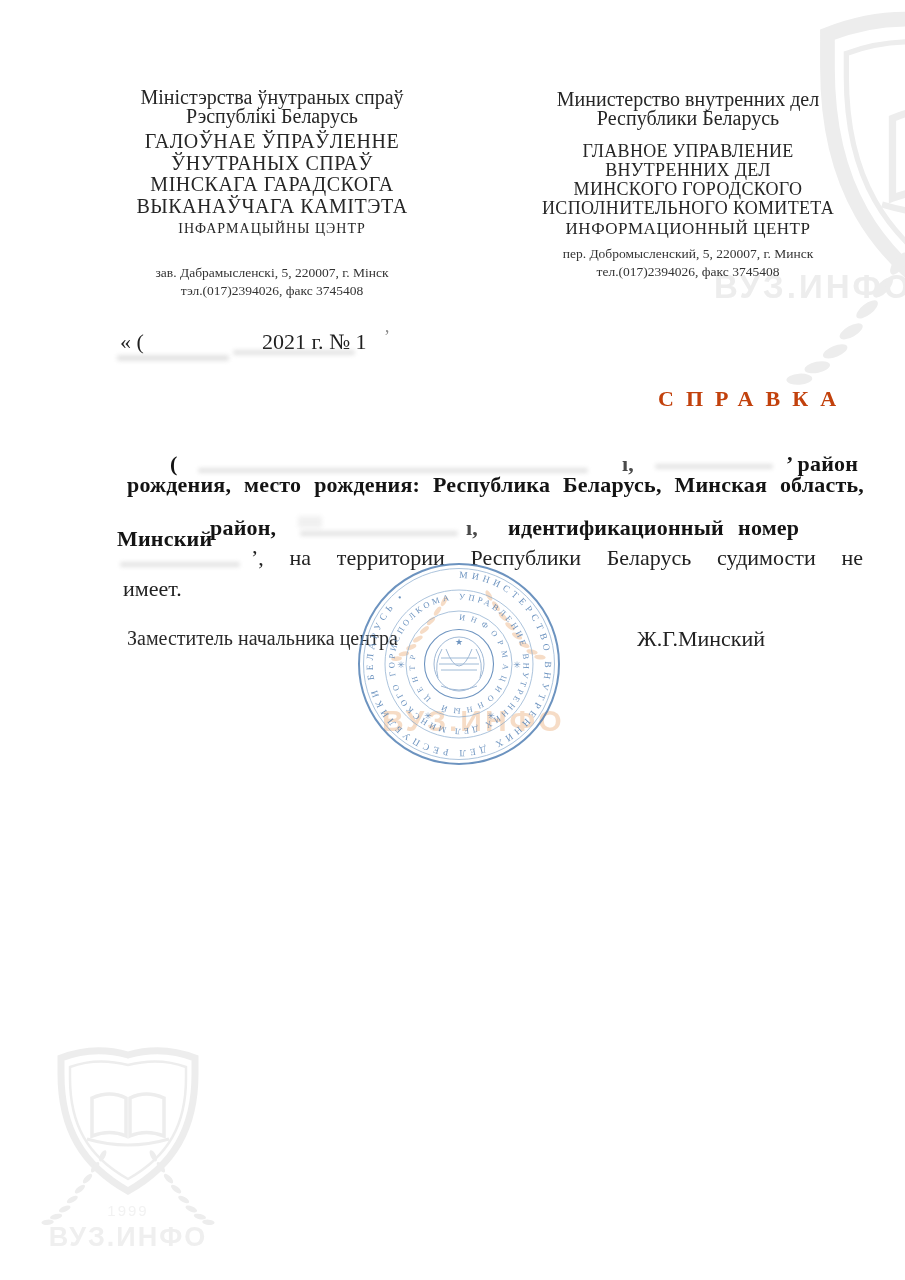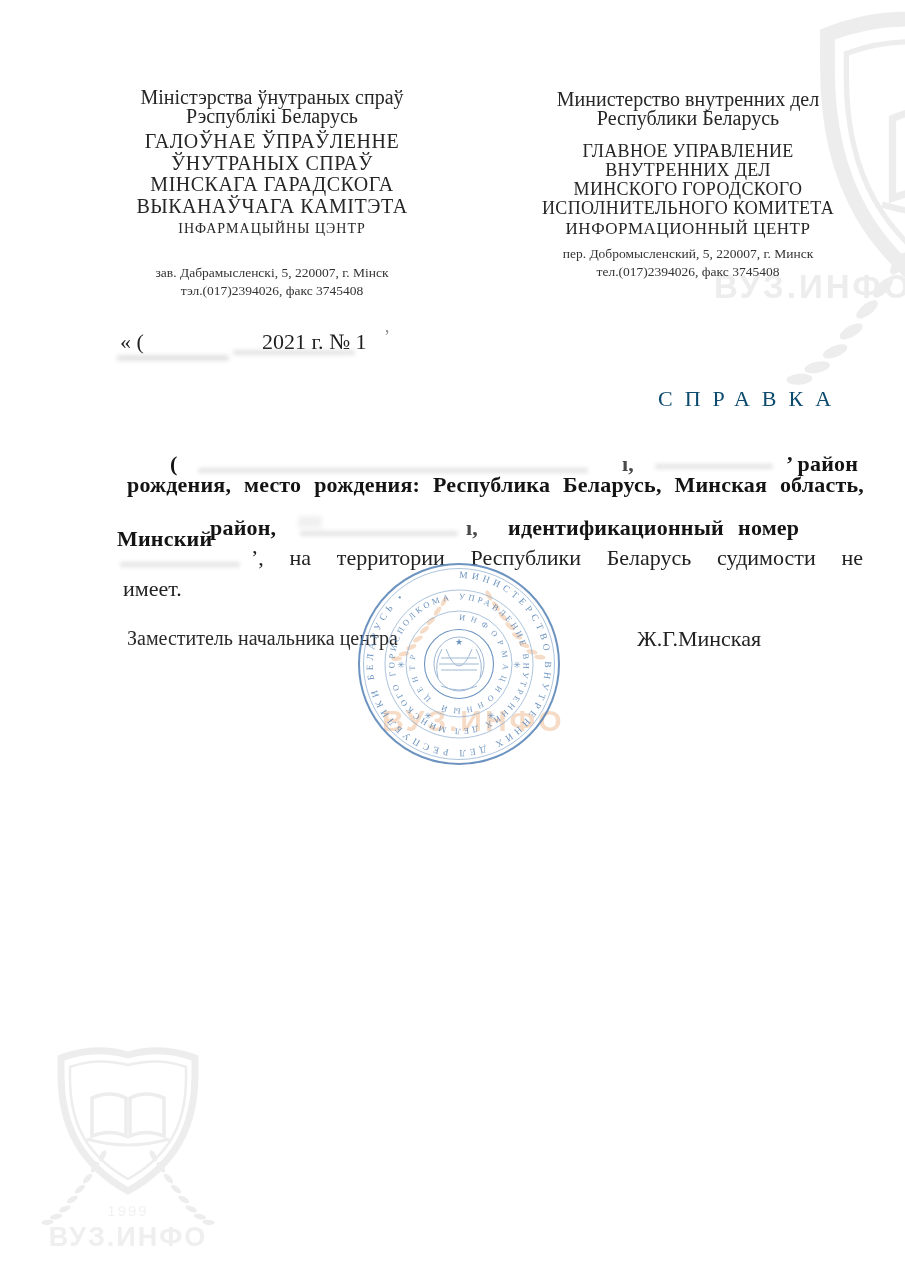--- a/index.html
+++ b/index.html
@@ -13,21 +13,21 @@
   .mins{font-size:20px;line-height:19px;}
   .dept-l{font-size:20px;line-height:21.5px;letter-spacing:.5px;}
   .dept-r{font-size:18px;line-height:19px;letter-spacing:.3px;}
   .unit-l{font-size:14px;letter-spacing:1px;}
   .unit-r{font-size:17px;letter-spacing:.5px;}
   .addr{font-size:13.5px;line-height:17.5px;color:#333;}
   
   .ref{font-size:22px;color:#1f1f1f;}
   .mark{color:#8a8a8a;font-size:18px;}
   
-  .title{font-size:22px;font-weight:normal;letter-spacing:12px;color:#0c4a6e;}
+  .title{font-size:22px;font-weight:bold;letter-spacing:12px;color:#c2410c;}
   
   .b{font-size:22px;}
   .bold{font-weight:bold;color:#141414;letter-spacing:.2px;}
   .reg{font-weight:normal;color:#222;}
   .stub{color:#4a4a4a;}
   .just{text-align:justify;text-align-last:justify;white-space:nowrap;}
   .smudge{position:absolute;background:#9d9d9d;opacity:.28;filter:blur(2px);border-radius:2px;z-index:2;}
   .smudge.lighter{opacity:.14;}
   .txt{z-index:2;}
   
@@ -166,21 +166,21 @@
 
   
   <div class="abs b reg just txt" style="left:251px;top:545px;width:612px;">’, на территории Республики Беларусь судимости не</div>
   <div class="smudge" style="left:120px;top:562px;width:120px;height:5px;"></div>
 
   
   <div class="abs b reg txt" style="left:123px;top:576px;">имеет.</div>
 
   
   <div class="abs reg txt" style="left:127px;top:627px;font-size:20px;color:#2a2a2a;">Заместитель начальника центра</div>
-  <div class="abs reg txt" style="left:637px;top:626px;font-size:22px;color:#222;">Ж.Г.Минская</div>
+  <div class="abs reg txt" style="left:637px;top:626px;font-size:22px;color:#222;">Ж.Г.Минский</div>
 
   
   <svg class="seal" width="222" height="222" viewBox="0 0 222 222">
     <defs>
       <path id="sr1" d="M111,25 a86,86 0 1,1 -0.1,0" fill="none"></path>
       <path id="sr2" d="M111,46.5 a64.5,64.5 0 1,1 -0.1,0" fill="none"></path>
       <path id="sr3" d="M111,67 a44,44 0 1,1 -0.1,0" fill="none"></path>
     </defs>
     <circle cx="111" cy="111" r="100" fill="rgba(90,130,175,0.05)" class="ring-stroke" stroke-width="2"></circle>
     <circle cx="111" cy="111" r="95.5" fill="none" class="ring-stroke lt" stroke-width="0.8"></circle>

